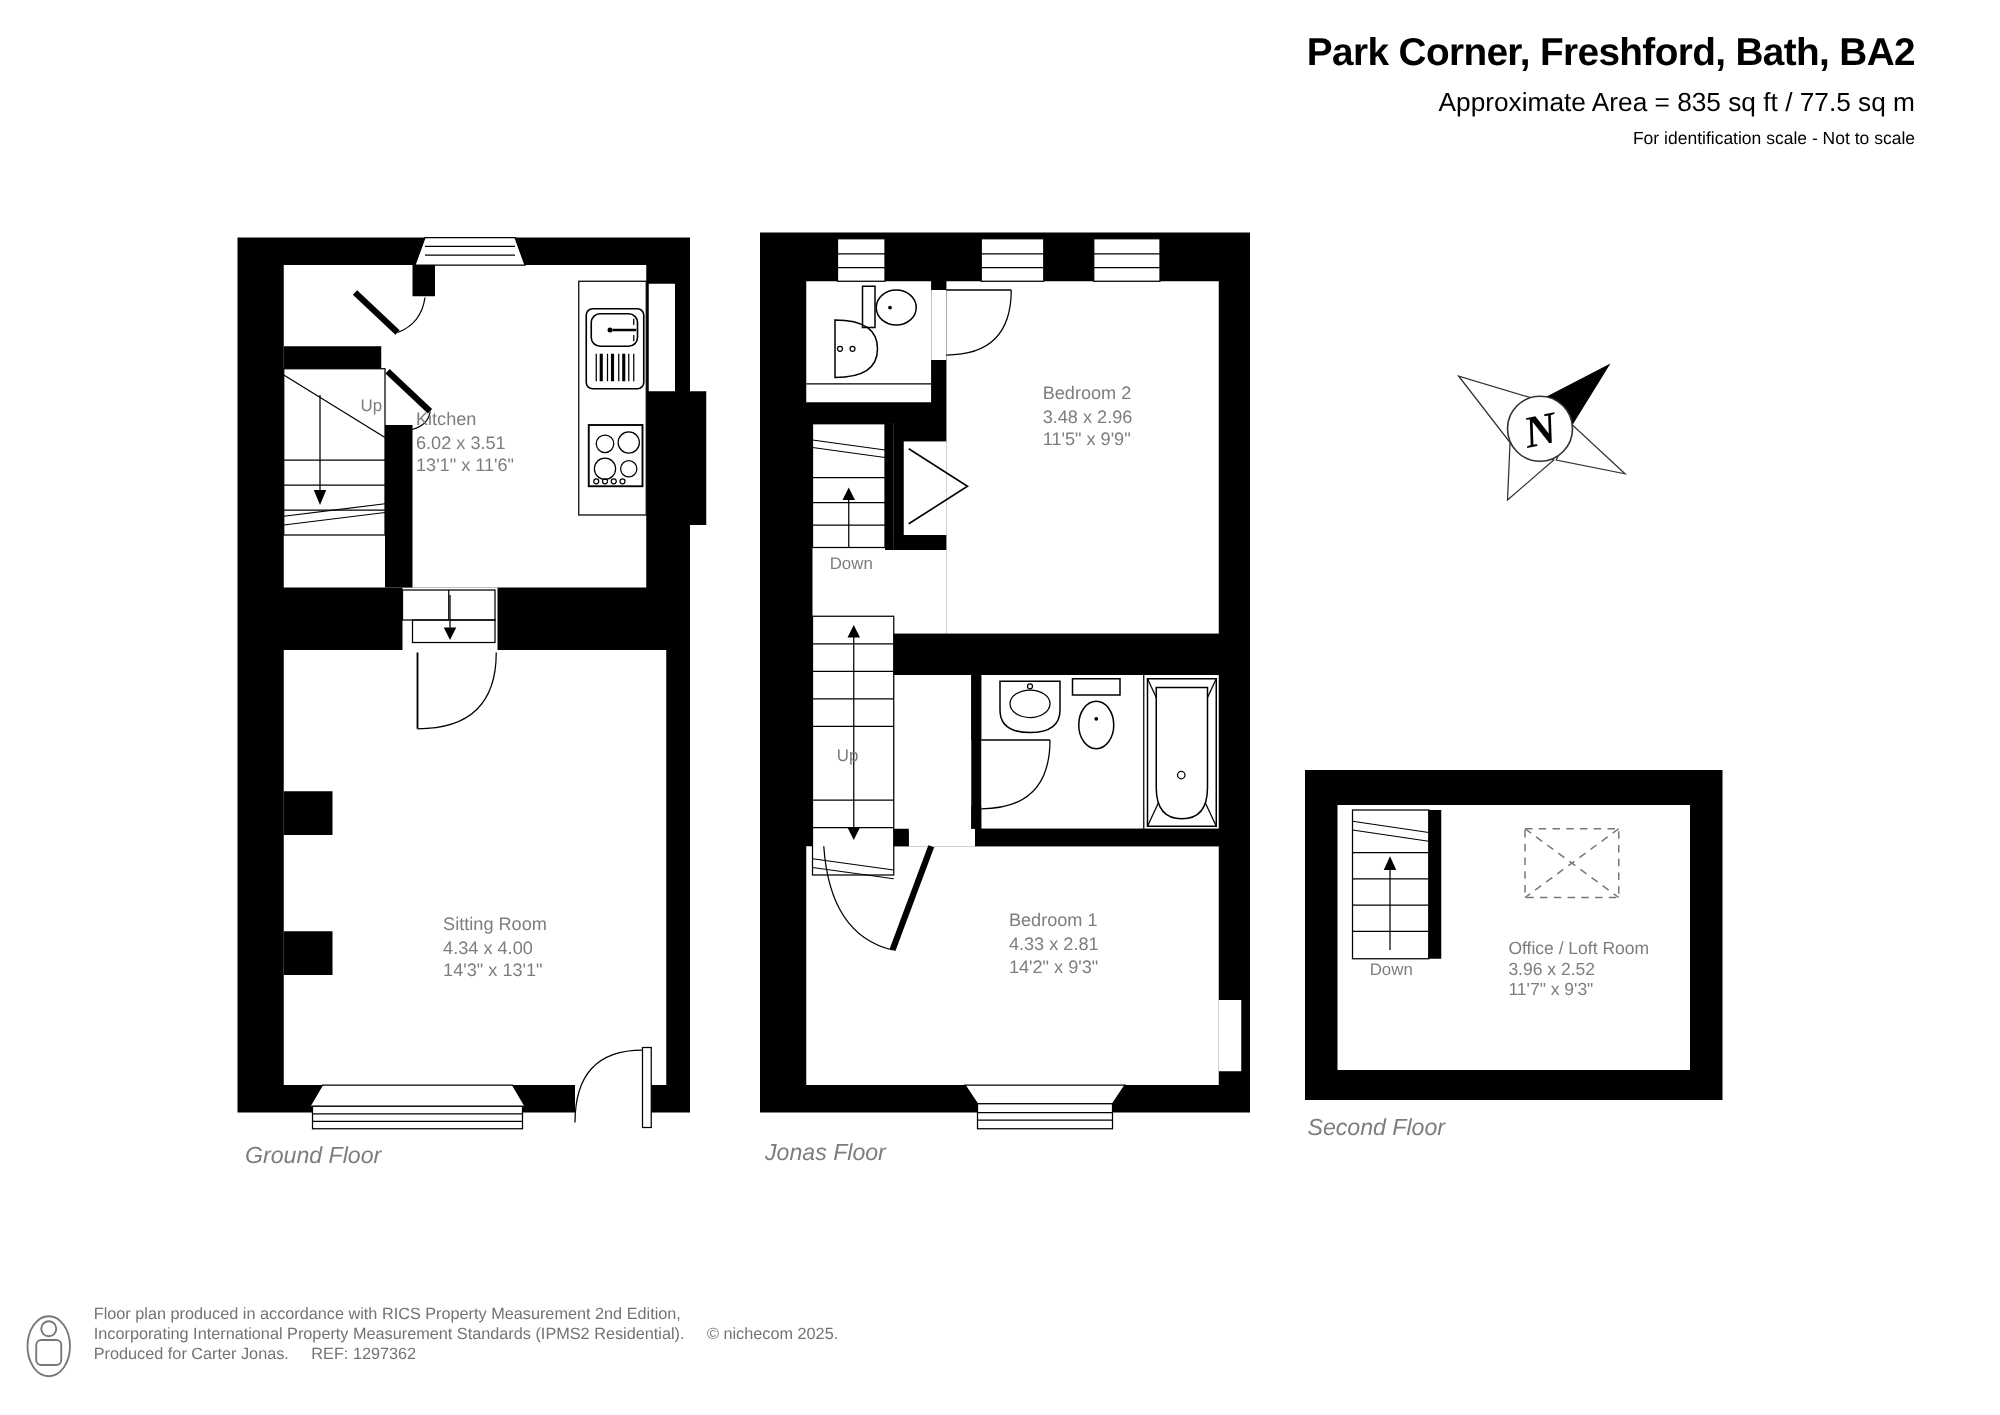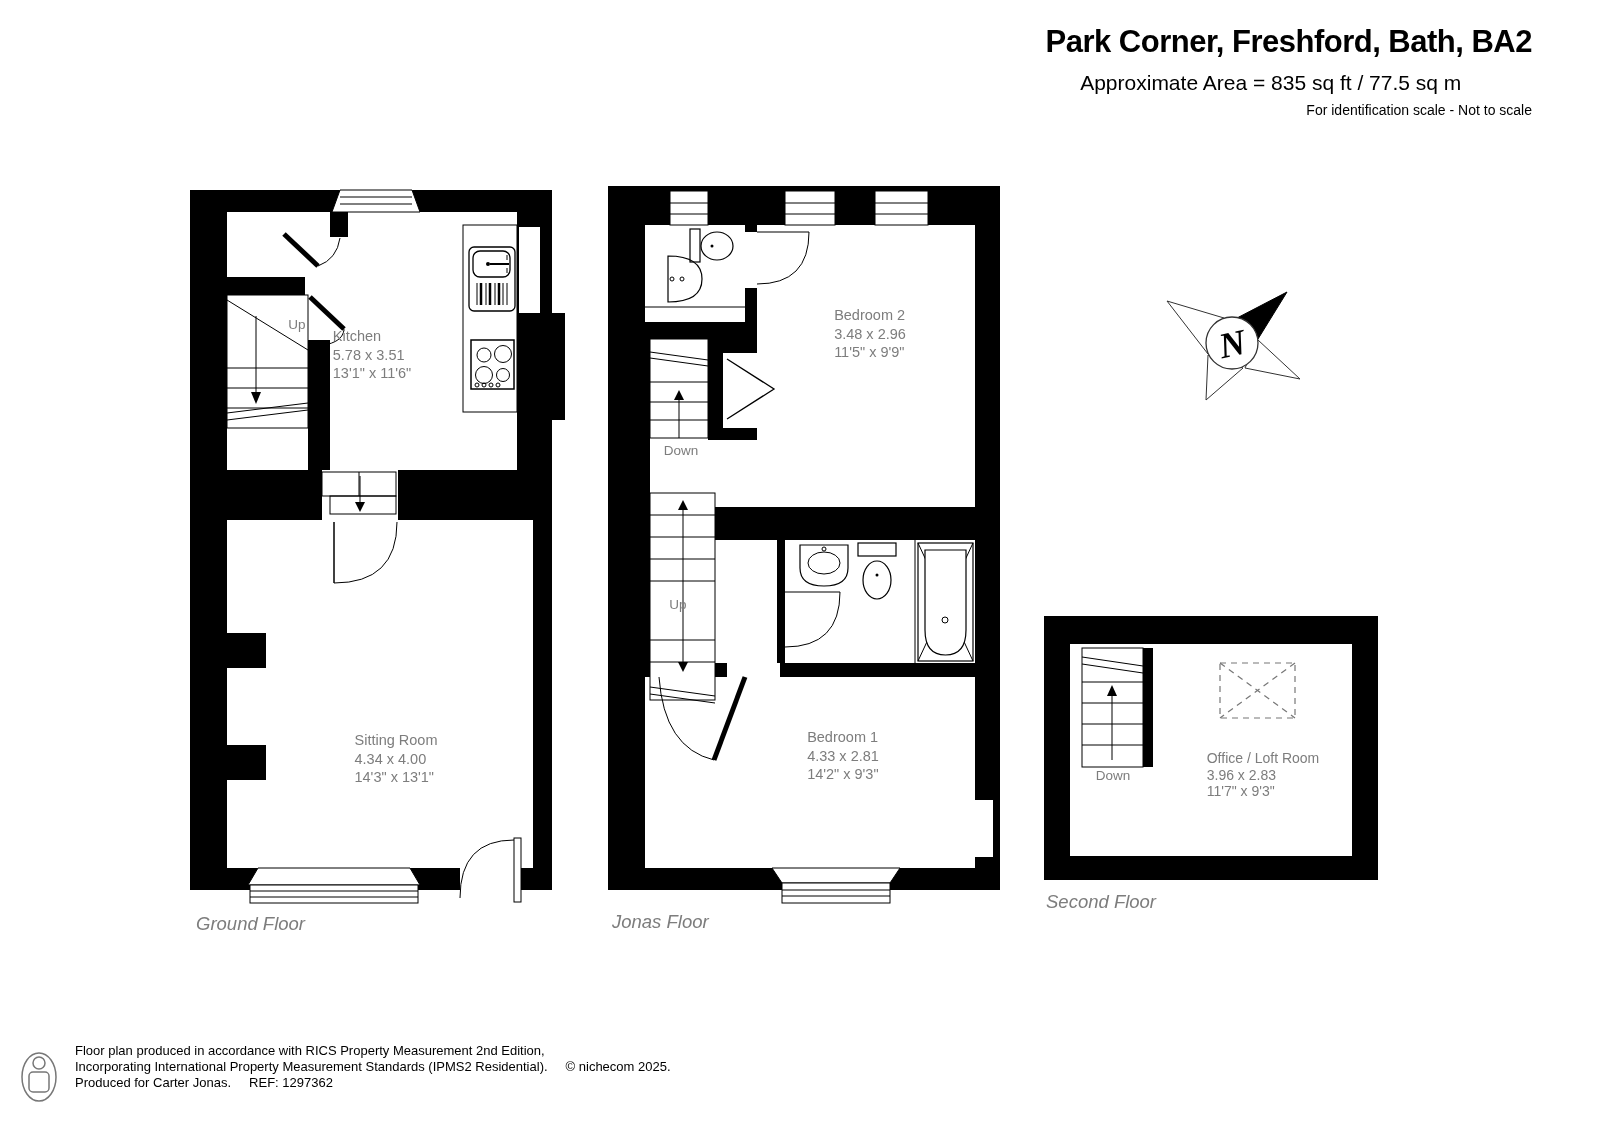--- a/index.html
+++ b/index.html
@@ -1,29 +1,29 @@
 <!DOCTYPE html>
 <html><head>
 <meta charset="utf-8">
 <style>
   html,body{margin:0;padding:0;background:#fff;}
   .page{position:relative;width:1600px;height:1132px;background:#fff;overflow:hidden;
         font-family:"Liberation Sans", sans-serif;}
   .plan-svg{position:absolute;left:0;top:0;width:1600px;height:1132px;}
   .hdr{position:absolute;top:24px;right:68px;text-align:right;color:#000;}
   .hdr-title{font-size:31px;font-weight:bold;letter-spacing:-0.5px;line-height:36px;margin-left:36px;}
-  .hdr-area{font-size:21px;margin-top:11px;line-height:24px;text-align:center;}
+  .hdr-area{font-size:21px;margin-top:11px;line-height:24px;}
   .hdr-note{font-size:14px;margin-top:7px;line-height:16px;}
   .room-label{position:absolute;transform:translateX(-50%);text-align:left;
       color:#7d7d7d;font-size:14.5px;line-height:18.5px;white-space:nowrap;}
   .room-label.small{font-size:14px;line-height:16.5px;}
   .stair-label{position:absolute;transform:translateX(-50%);color:#7d7d7d;
       font-size:13.5px;white-space:nowrap;}
   .floor-label{position:absolute;color:#7d7d7d;font-size:18.5px;white-space:nowrap;font-style:italic;}
-  .ftr{position:absolute;left:75px;top:1043px;color:#000000;font-size:13px;line-height:15.8px;}
+  .ftr{position:absolute;left:75px;top:1043px;color:#737373;font-size:13px;line-height:15.8px;}
   .ftr .gap{margin-left:18px;}
   svg text.compass-n{font-family:"Liberation Serif", serif;font-style:italic;
       font-weight:bold;font-size:36px;fill:#000;}
 </style>
 </head>
 <body>
 
 <div class="page">
 
   <svg class="plan-svg" viewBox="0 0 1600 1132">
@@ -292,41 +292,41 @@
   </svg>
 
   <div class="hdr">
     <div class="hdr-title">Park Corner, Freshford, Bath, BA2</div>
     <div class="hdr-area">Approximate Area = 835 sq ft / 77.5 sq m</div>
     <div class="hdr-note">For identification scale - Not to scale</div>
   </div>
 
   <div class="room-label" style="left:372px;top:327px">
     <div>Kitchen</div>
-    <div>5.78 x 3.51</div>
+    <div>6.02 x 3.51</div>
     <div>13'1" x 11'6"</div>
   </div>
   <div class="room-label" style="left:396px;top:731px">
     <div>Sitting Room</div>
     <div>4.34 x 4.00</div>
     <div>14'3" x 13'1"</div>
   </div>
   <div class="room-label" style="left:870px;top:306px">
     <div>Bedroom 2</div>
     <div>3.48 x 2.96</div>
     <div>11'5" x 9'9"</div>
   </div>
   <div class="room-label" style="left:843px;top:728px">
     <div>Bedroom 1</div>
     <div>4.33 x 2.81</div>
     <div>14'2" x 9'3"</div>
   </div>
   <div class="room-label small" style="left:1263px;top:750px">
     <div>Office / Loft Room</div>
-    <div>3.96 x 2.83</div>
+    <div>3.96 x 2.52</div>
     <div>11'7" x 9'3"</div>
   </div>
 
   <div class="stair-label" style="left:297px;top:317px">Up</div>
   <div class="stair-label" style="left:681px;top:443px">Down</div>
   <div class="stair-label" style="left:678px;top:597px">Up</div>
   <div class="stair-label" style="left:1113px;top:768px">Down</div>
 
   <div class="floor-label" style="left:196px;top:913px">Ground Floor</div>
   <div class="floor-label" style="left:612px;top:911px">Jonas Floor</div>

